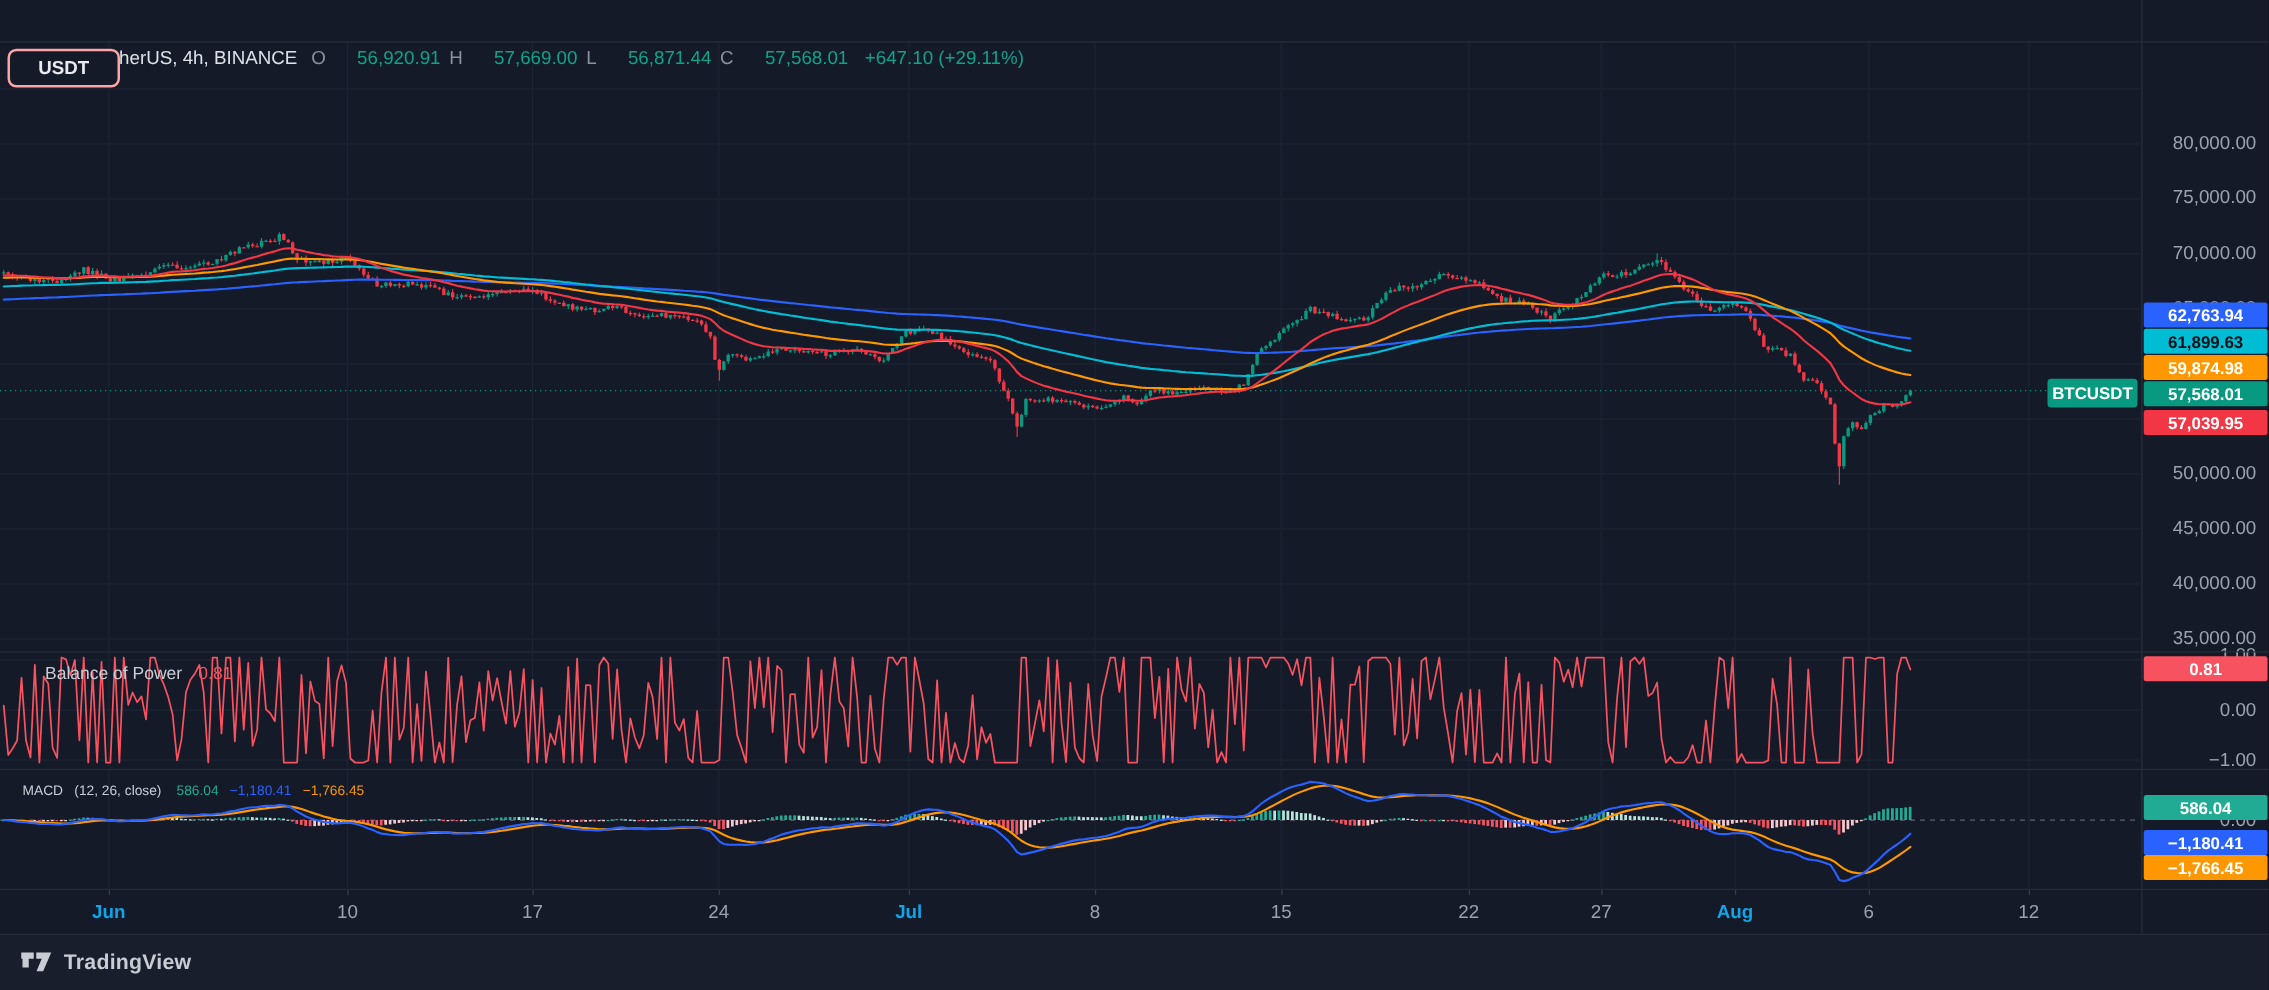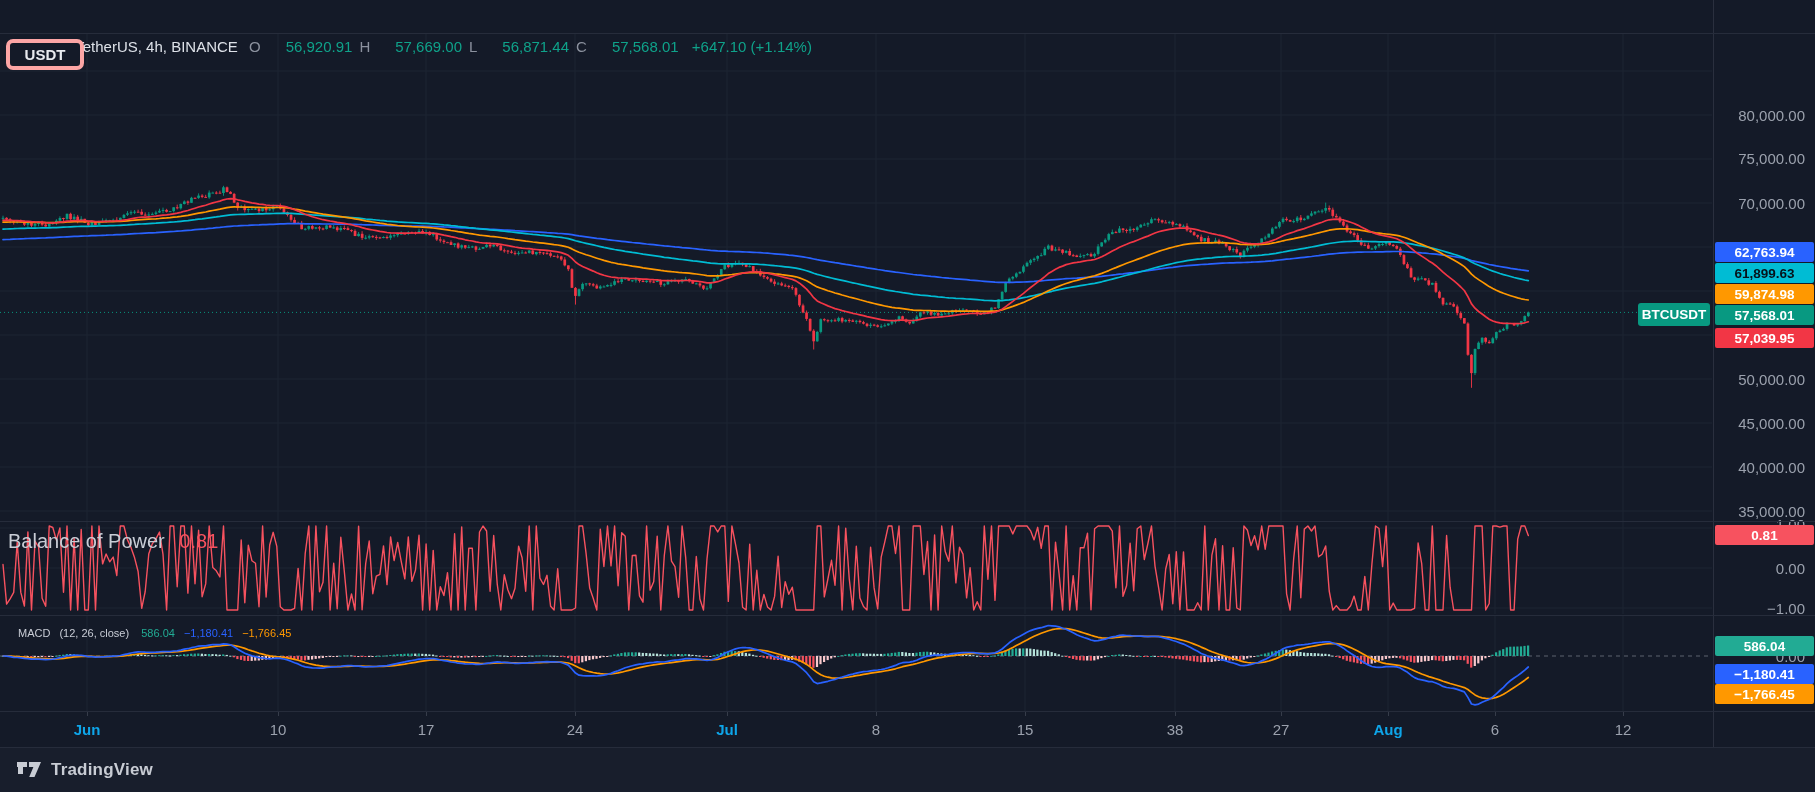--- a/index.html
+++ b/index.html
@@ -19,21 +19,21 @@
   .legend{color:#d3d6de;font-size:15px;white-space:nowrap;}
   .legend .k{color:#8b919e;margin-left:7px;}
   .legend .v{font-weight:400;padding-left:25px;}
   .legend .sym{color:#dde1e8;}
   .lv{margin-left:9px;}
   
   #price-axis{left:1713px;top:0;width:102px;height:747px;border-left:1px solid #2a2f3e;box-sizing:border-box;overflow:hidden;}
   .tick{position:absolute;right:10px;transform:translateY(-50%);color:#9ba1ad;font-size:15px;white-space:nowrap;}
   .badge{position:absolute;left:1px;width:99px;height:20px;transform:translateY(-50%);
          display:flex;align-items:center;justify-content:center;font-size:13.5px;font-weight:700;border-radius:2px;}
-  #currency-btn{position:absolute;left:6px;top:39px;width:78px;height:31px;border:4px solid #fca5a5;border-radius:7px;
+  #currency-btn{position:absolute;left:6px;top:39px;width:90px;height:31px;border:2px solid #fca5a5;border-radius:7px;
          background:#141a28;color:#e8eaef;font-size:15px;font-weight:700;display:flex;align-items:center;justify-content:center;cursor:pointer;}
   
   #symbol-marker{left:1638px;top:303px;width:72px;height:23px;border-radius:3px;display:flex;align-items:center;justify-content:center;
          color:#fff;font-size:13.5px;font-weight:700;}
   
   #time-axis{left:0;top:712px;width:1712px;height:35px;overflow:hidden;}
   .tlabel{position:absolute;top:9px;transform:translateX(-50%);color:#9ba1ad;font-size:15px;}
   .tlabel.major{color:#0ea5e9;font-weight:700;}
   .tmark{position:absolute;top:0;width:1px;height:4px;background:#363c4a;}
   
@@ -1404,23 +1404,23 @@
         <rect x="1523.4" y="645.9" width="2.2" height="10.1" fill="#22ab94"></rect>
         <rect x="1527.0" y="645.5" width="2.2" height="10.5" fill="#22ab94"></rect>
         <polyline points="3.0,656.0 6.6,656.0 10.1,656.2 13.7,656.4 17.2,656.6 20.8,656.9 24.4,657.2 27.9,657.5 31.5,657.8 35.0,658.1 38.6,658.3 42.1,658.5 45.7,658.7 49.2,658.9 52.8,658.9 56.4,658.8 59.9,658.6 63.5,658.3 67.0,657.8 70.6,657.3 74.1,656.9 77.7,656.6 81.2,656.3 84.8,656.2 88.3,656.3 91.9,656.4 95.5,656.5 99.0,656.6 102.6,656.7 106.1,656.7 109.7,656.6 113.2,656.5 116.8,656.4 120.3,656.2 123.9,655.9 127.5,655.5 131.0,655.0 134.6,654.5 138.1,654.0 141.7,653.6 145.2,653.3 148.8,653.1 152.3,653.0 155.9,652.8 159.5,652.6 163.0,652.4 166.6,652.2 170.1,652.1 173.7,651.9 177.2,651.7 180.8,651.4 184.3,650.9 187.9,650.5 191.5,649.9 195.0,649.3 198.6,648.7 202.1,648.1 205.7,647.6 209.2,647.1 212.8,646.7 216.3,646.2 219.9,645.9 223.5,645.5 227.0,645.2 230.6,645.2 234.1,645.5 237.7,646.3 241.2,647.2 244.8,648.4 248.3,649.7 251.9,650.9 255.5,652.0 259.0,653.2 262.6,654.1 266.1,655.0 269.7,655.8 273.2,656.3 276.8,656.7 280.3,657.0 283.9,657.4 287.5,657.9 291.0,658.6 294.6,659.4 298.1,660.3 301.7,661.4 305.2,662.5 308.8,663.5 312.3,664.3 315.9,665.1 319.5,665.7 323.0,666.2 326.6,666.4 330.1,666.6 333.7,666.6 337.2,666.6 340.8,666.6 344.3,666.4 347.9,666.3 351.5,666.1 355.0,666.1 358.6,666.1 362.1,666.2 365.7,666.4 369.2,666.4 372.8,666.5 376.3,666.5 379.9,666.4 383.5,666.3 387.0,666.2 390.6,665.9 394.1,665.6 397.7,665.1 401.2,664.6 404.8,664.1 408.3,663.5 411.9,662.9 415.5,662.3 419.0,661.7 422.6,661.1 426.1,660.6 429.7,660.2 433.2,659.9 436.8,659.7 440.3,659.8 443.9,660.0 447.5,660.2 451.0,660.6 454.6,660.9 458.1,661.4 461.7,661.8 465.2,662.2 468.8,662.5 472.3,662.8 475.9,663.1 479.5,663.4 483.0,663.5 486.6,663.5 490.1,663.4 493.7,663.1 497.2,662.9 500.8,662.8 504.3,662.7 507.9,662.7 511.5,662.8 515.0,662.9 518.6,663.0 522.1,663.0 525.7,663.0 529.2,662.9 532.8,662.9 536.3,662.7 539.9,662.6 543.5,662.4 547.0,662.3 550.6,662.2 554.1,662.1 557.7,662.1 561.2,662.2 564.8,662.5 568.3,663.0 571.9,664.2 575.5,666.0 579.0,667.8 582.6,669.4 586.1,670.7 589.7,671.7 593.2,672.5 596.8,673.2 600.3,673.7 603.9,674.0 607.5,674.0 611.0,673.9 614.6,673.5 618.1,672.9 621.7,672.2 625.2,671.3 628.8,670.4 632.3,669.5 635.9,668.5 639.5,667.7 643.0,666.9 646.6,666.2 650.1,665.5 653.7,664.9 657.2,664.3 660.8,663.8 664.3,663.5 667.9,663.0 671.5,662.6 675.0,662.1 678.6,661.6 682.1,661.2 685.7,660.7 689.2,660.3 692.8,660.0 696.3,659.7 699.9,659.7 703.5,659.7 707.0,659.9 710.6,659.9 714.1,659.7 717.7,659.3 721.2,658.5 724.8,657.4 728.3,656.3 731.9,655.1 735.5,653.9 739.0,652.7 742.6,651.6 746.1,650.9 749.7,650.3 753.2,650.0 756.8,649.9 760.3,650.1 763.9,650.5 767.5,651.2 771.0,652.0 774.6,653.0 778.1,654.0 781.7,655.0 785.2,656.1 788.8,657.1 792.3,658.0 795.9,659.1 799.5,660.5 803.0,662.3 806.6,664.4 810.1,666.9 813.7,669.9 817.2,672.6 820.8,674.7 824.3,676.2 827.9,677.2 831.5,677.8 835.0,678.1 838.6,678.1 842.1,677.9 845.7,677.5 849.2,677.0 852.8,676.4 856.3,675.7 859.9,675.1 863.5,674.4 867.0,673.8 870.6,673.2 874.1,672.6 877.7,672.1 881.2,671.6 884.8,671.0 888.3,670.4 891.9,669.6 895.5,668.8 899.0,667.8 902.6,666.7 906.1,665.9 909.7,665.1 913.2,664.4 916.8,663.5 920.3,662.5 923.9,661.5 927.5,660.4 931.0,659.5 934.6,658.6 938.1,657.9 941.7,657.3 945.2,656.7 948.8,656.2 952.3,655.7 955.9,655.2 959.5,654.8 963.0,654.3 966.6,654.0 970.1,653.7 973.7,653.5 977.2,653.4 980.8,653.4 984.3,653.5 987.9,653.6 991.5,653.5 995.0,653.4 998.6,653.0 1002.1,652.2 1005.7,650.9 1009.2,649.3 1012.8,647.5 1016.3,645.6 1019.9,643.7 1023.5,641.8 1027.0,639.9 1030.6,638.1 1034.1,636.3 1037.7,634.7 1041.2,633.3 1044.8,632.0 1048.3,630.7 1051.9,629.7 1055.5,629.0 1059.0,628.6 1062.6,628.5 1066.1,628.6 1069.7,629.1 1073.2,629.9 1076.8,630.8 1080.3,631.9 1083.9,633.0 1087.5,634.1 1091.0,635.3 1094.6,636.4 1098.1,637.3 1101.7,637.8 1105.2,638.1 1108.8,638.0 1112.3,637.8 1115.9,637.5 1119.5,637.1 1123.0,636.7 1126.6,636.5 1130.1,636.3 1133.7,636.2 1137.2,636.2 1140.8,636.2 1144.3,636.3 1147.9,636.3 1151.5,636.3 1155.0,636.3 1158.6,636.4 1162.1,636.6 1165.7,637.0 1169.2,637.4 1172.8,638.0 1176.3,638.7 1179.9,639.6 1183.5,640.5 1187.0,641.5 1190.6,642.7 1194.1,644.1 1197.7,645.5 1201.2,647.1 1204.8,648.6 1208.3,650.2 1211.9,651.7 1215.5,653.0 1219.0,654.3 1222.6,655.4 1226.1,656.5 1229.7,657.6 1233.2,658.7 1236.8,659.8 1240.3,660.9 1243.9,661.9 1247.5,662.5 1251.0,662.9 1254.6,663.0 1258.1,662.9 1261.7,662.5 1265.2,661.9 1268.8,661.0 1272.3,659.9 1275.9,658.6 1279.5,657.1 1283.0,655.4 1286.6,653.8 1290.1,652.4 1293.7,651.1 1297.2,649.9 1300.8,648.9 1304.3,648.0 1307.9,647.2 1311.5,646.5 1315.0,645.8 1318.6,645.1 1322.1,644.5 1325.7,644.0 1329.2,643.6 1332.8,643.4 1336.3,643.6 1339.9,644.1 1343.5,644.9 1347.0,646.1 1350.6,647.6 1354.1,649.2 1357.7,651.0 1361.2,652.9 1364.8,654.9 1368.3,656.9 1371.9,658.8 1375.5,660.5 1379.0,661.8 1382.6,662.9 1386.1,663.7 1389.7,664.2 1393.2,664.7 1396.8,665.2 1400.3,665.7 1403.9,666.6 1407.5,667.8 1411.0,669.2 1414.6,670.9 1418.1,672.5 1421.7,674.0 1425.2,675.3 1428.8,676.6 1432.3,677.6 1435.9,678.7 1439.5,679.9 1443.0,681.2 1446.6,682.4 1450.1,683.5 1453.7,684.5 1457.2,685.5 1460.8,686.5 1464.3,687.6 1467.9,689.5 1471.5,692.4 1475.0,694.9 1478.6,696.8 1482.1,697.9 1485.7,698.4 1489.2,698.6 1492.8,698.3 1496.3,697.4 1499.9,696.0 1503.5,694.3 1507.0,692.1 1510.6,689.8 1514.1,687.5 1517.7,685.1 1521.2,682.7 1524.8,680.2 1528.3,677.5" fill="none" stroke="#ff9800" stroke-width="1.7" stroke-linejoin="round" stroke-linecap="round"></polyline>
         <polyline points="3.0,656.0 6.6,656.2 10.1,656.7 13.7,657.3 17.2,657.5 20.8,657.8 24.4,658.4 27.9,658.6 31.5,659.1 35.0,659.2 38.6,659.1 42.1,659.3 45.7,659.6 49.2,659.5 52.8,659.1 56.4,658.5 59.9,657.6 63.5,657.0 67.0,655.7 70.6,655.6 74.1,655.1 77.7,655.4 81.2,655.3 84.8,655.8 88.3,656.6 91.9,656.7 95.5,657.2 99.0,657.0 102.6,656.8 106.1,656.6 109.7,656.3 113.2,656.1 116.8,656.0 120.3,655.5 123.9,654.7 127.5,653.9 131.0,653.0 134.6,652.4 138.1,651.9 141.7,652.0 145.2,652.2 148.8,652.3 152.3,652.4 155.9,652.2 159.5,651.9 163.0,651.5 166.6,651.6 170.1,651.6 173.7,651.0 177.2,650.8 180.8,650.1 184.3,649.1 187.9,648.7 191.5,647.7 195.0,647.0 198.6,646.2 202.1,645.8 205.7,645.8 209.2,645.1 212.8,644.7 216.3,644.6 219.9,644.6 223.5,643.9 227.0,644.2 230.6,644.8 234.1,646.8 237.7,649.3 241.2,651.2 244.8,653.2 248.3,654.6 251.9,655.8 255.5,656.6 259.0,657.6 262.6,658.0 266.1,658.5 269.7,658.8 273.2,658.5 276.8,658.2 280.3,658.3 283.9,659.0 287.5,659.9 291.0,661.3 294.6,662.8 298.1,663.9 301.7,665.7 305.2,666.9 308.8,667.3 312.3,667.8 315.9,668.0 319.5,668.1 323.0,668.1 326.6,667.5 330.1,667.2 333.7,666.8 337.2,666.7 340.8,666.3 344.3,665.8 347.9,665.7 351.5,665.6 355.0,666.1 358.6,666.1 362.1,666.7 365.7,666.9 369.2,666.7 372.8,666.6 376.3,666.5 379.9,666.2 383.5,665.9 387.0,665.6 390.6,664.9 394.1,664.2 397.7,663.4 401.2,662.6 404.8,661.9 408.3,661.1 411.9,660.5 415.5,659.9 419.0,659.2 422.6,659.0 426.1,658.5 429.7,658.6 433.2,658.5 436.8,659.2 440.3,660.0 443.9,660.7 447.5,661.2 451.0,662.0 454.6,662.3 458.1,663.2 461.7,663.4 465.2,663.8 468.8,664.0 472.3,663.9 475.9,664.3 479.5,664.3 483.0,664.0 486.6,663.3 490.1,662.9 493.7,662.3 497.2,661.9 500.8,662.2 504.3,662.4 507.9,662.7 511.5,663.0 515.0,663.3 518.6,663.3 522.1,663.2 525.7,663.1 529.2,662.6 532.8,662.6 536.3,662.2 539.9,662.0 543.5,661.8 547.0,661.6 550.6,661.8 554.1,661.9 557.7,662.0 561.2,662.5 564.8,663.7 568.3,665.1 571.9,669.0 575.5,673.1 579.0,675.2 582.6,675.7 586.1,675.8 589.7,675.8 593.2,675.8 596.8,676.0 600.3,675.6 603.9,675.1 607.5,674.3 611.0,673.4 614.6,671.9 618.1,670.7 621.7,669.2 625.2,667.7 628.8,666.7 632.3,665.8 635.9,664.9 639.5,664.2 643.0,663.8 646.6,663.2 650.1,662.7 653.7,662.4 657.2,661.9 660.8,662.0 664.3,662.0 667.9,661.3 671.5,660.7 675.0,660.2 678.6,659.9 682.1,659.3 685.7,658.7 689.2,658.6 692.8,658.8 696.3,658.9 699.9,659.3 703.5,660.0 707.0,660.5 710.6,660.0 714.1,658.9 717.7,657.6 721.2,655.5 724.8,653.2 728.3,651.7 731.9,650.2 735.5,648.9 739.0,648.0 742.6,647.5 746.1,647.7 749.7,647.8 753.2,648.7 756.8,649.6 760.3,651.0 763.9,652.4 767.5,653.7 771.0,655.3 774.6,656.9 778.1,658.0 781.7,659.2 785.2,660.2 788.8,661.1 792.3,661.9 795.9,663.5 799.5,666.3 803.0,669.4 806.6,672.7 810.1,677.0 813.7,681.7 817.2,683.6 820.8,682.9 824.3,682.1 827.9,681.3 831.5,680.3 835.0,679.4 838.6,678.0 842.1,677.1 845.7,676.0 849.2,674.9 852.8,674.1 856.3,673.1 859.9,672.3 863.5,671.7 867.0,671.5 870.6,670.9 874.1,670.4 877.7,670.0 881.2,669.5 884.8,668.8 888.3,667.8 891.9,666.6 895.5,665.4 899.0,663.7 902.6,662.7 906.1,662.3 909.7,662.1 913.2,661.4 916.8,660.2 920.3,658.6 923.9,657.3 927.5,656.1 931.0,655.7 934.6,655.1 938.1,655.1 941.7,654.8 945.2,654.5 948.8,654.3 952.3,653.7 955.9,653.3 959.5,652.9 963.0,652.6 966.6,652.5 970.1,652.5 973.7,652.6 977.2,653.1 980.8,653.7 984.3,653.7 987.9,653.9 991.5,653.3 995.0,652.9 998.6,651.3 1002.1,649.0 1005.7,645.8 1009.2,642.8 1012.8,640.3 1016.3,638.0 1019.9,636.2 1023.5,634.2 1027.0,632.3 1030.6,630.6 1034.1,629.4 1037.7,628.4 1041.2,627.7 1044.8,626.6 1048.3,625.5 1051.9,625.8 1055.5,626.2 1059.0,626.8 1062.6,628.2 1066.1,629.3 1069.7,631.1 1073.2,632.8 1076.8,634.7 1080.3,636.2 1083.9,637.5 1087.5,638.6 1091.0,640.0 1094.6,640.9 1098.1,640.6 1101.7,639.9 1105.2,639.2 1108.8,637.9 1112.3,636.8 1115.9,636.3 1119.5,635.4 1123.0,635.2 1126.6,635.5 1130.1,635.6 1133.7,636.0 1137.2,636.2 1140.8,636.2 1144.3,636.4 1147.9,636.6 1151.5,636.3 1155.0,636.3 1158.6,636.7 1162.1,637.5 1165.7,638.4 1169.2,639.2 1172.8,640.5 1176.3,641.5 1179.9,642.9 1183.5,644.1 1187.0,645.8 1190.6,647.5 1194.1,649.4 1197.7,651.3 1201.2,653.5 1204.8,654.7 1208.3,656.4 1211.9,657.6 1215.5,658.3 1219.0,659.3 1222.6,659.9 1226.1,660.9 1229.7,662.2 1233.2,663.0 1236.8,664.1 1240.3,665.5 1243.9,665.6 1247.5,665.1 1251.0,664.4 1254.6,663.5 1258.1,662.5 1261.7,660.9 1265.2,659.4 1268.8,657.6 1272.3,655.3 1275.9,653.3 1279.5,651.1 1283.0,648.8 1286.6,647.4 1290.1,646.6 1293.7,646.0 1297.2,645.1 1300.8,644.9 1304.3,644.6 1307.9,644.1 1311.5,643.5 1315.0,642.8 1318.6,642.5 1322.1,642.2 1325.7,641.8 1329.2,641.8 1332.8,643.0 1336.3,644.3 1339.9,646.1 1343.5,648.2 1347.0,650.9 1350.6,653.3 1354.1,655.5 1357.7,658.1 1361.2,660.8 1364.8,662.9 1368.3,664.9 1371.9,666.5 1375.5,667.2 1379.0,667.3 1382.6,667.2 1386.1,666.6 1389.7,666.6 1393.2,666.6 1396.8,666.9 1400.3,668.0 1403.9,670.2 1407.5,672.3 1411.0,675.2 1414.6,677.6 1418.1,679.1 1421.7,679.9 1425.2,680.6 1428.8,681.6 1432.3,681.7 1435.9,683.0 1439.5,684.5 1443.0,686.4 1446.6,687.5 1450.1,688.0 1453.7,688.4 1457.2,689.4 1460.8,690.6 1464.3,691.9 1467.9,697.4 1471.5,704.0 1475.0,704.9 1478.6,704.1 1482.1,702.2 1485.7,700.8 1489.2,699.4 1492.8,697.0 1496.3,693.8 1499.9,690.5 1503.5,687.3 1507.0,683.6 1510.6,680.5 1514.1,678.0 1517.7,675.6 1521.2,673.0 1524.8,670.1 1528.3,667.0" fill="none" stroke="#2962ff" stroke-width="1.7" stroke-linejoin="round" stroke-linecap="round"></polyline>
       </svg>
     </div>
 
   <div class="abs legend" style="left:18px;top:38px;">
     <span class="sym">Bitcoin / TetherUS, 4h, BINANCE</span>
     <span id="ohlc-legend"><span class="k">O</span><span class="v" style="color: rgb(15, 162, 138);">56,920.91</span><span class="k">H</span><span class="v" style="color: rgb(15, 162, 138);">57,669.00</span><span class="k">L</span><span class="v" style="color: rgb(15, 162, 138);">56,871.44</span><span class="k">C</span><span class="v" style="color: rgb(15, 162, 138);">57,568.01</span></span>
-    <span class="lv" id="change-value" style="color: rgb(15, 162, 138);">+647.10 (+1.14%)</span>
+    <span class="lv" id="change-value" style="color: rgb(15, 162, 138);">+647.10 (+29.11%)</span>
   </div>
-  <div class="abs legend" style="left:8px;top:530px;font-size:20px;color:#c9cdd6;">
+  <div class="abs legend" style="left:36px;top:530px;font-size:14px;color:#c9cdd6;">
     <span>Balance of Power</span>
     <span class="lv" id="bop-value" style="color: rgb(247, 82, 95);">0.81</span>
   </div>
   <div class="abs legend" style="left:18px;top:627px;font-size:11px;color:#c9cdd6;">
     <span>MACD</span>
     <span style="margin-left:6px;">(12, 26, close)</span>
     <span id="macd-values"><span class="lv" style="color: rgb(34, 171, 148);">586.04</span><span class="lv" style="color: rgb(41, 98, 255);">−1,180.41</span><span class="lv" style="color: rgb(255, 152, 0);">−1,766.45</span></span>
   </div>
 
   <div id="symbol-marker" class="abs" style="background: rgb(8, 153, 129);">
@@ -1463,21 +1463,21 @@
       <div class="tlabel" style="left: 426px;">17</div>
       <div class="tmark" style="left: 575px;"></div>
       <div class="tlabel" style="left: 575px;">24</div>
       <div class="tmark" style="left: 727px;"></div>
       <div class="tlabel major" style="left: 727px;">Jul</div>
       <div class="tmark" style="left: 876px;"></div>
       <div class="tlabel" style="left: 876px;">8</div>
       <div class="tmark" style="left: 1025px;"></div>
       <div class="tlabel" style="left: 1025px;">15</div>
       <div class="tmark" style="left: 1175px;"></div>
-      <div class="tlabel" style="left: 1175px;">38</div>
+      <div class="tlabel" style="left: 1175px;">22</div>
       <div class="tmark" style="left: 1281px;"></div>
       <div class="tlabel" style="left: 1281px;">27</div>
       <div class="tmark" style="left: 1388px;"></div>
       <div class="tlabel major" style="left: 1388px;">Aug</div>
       <div class="tmark" style="left: 1495px;"></div>
       <div class="tlabel" style="left: 1495px;">6</div>
       <div class="tmark" style="left: 1623px;"></div>
       <div class="tlabel" style="left: 1623px;">12</div>
     </div>
 

